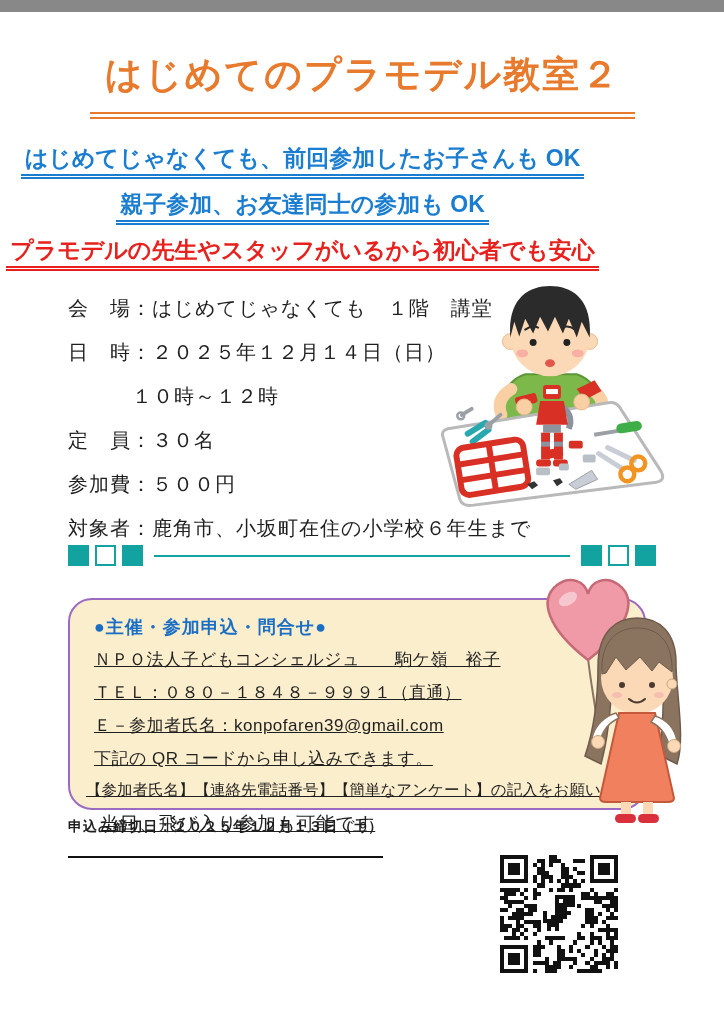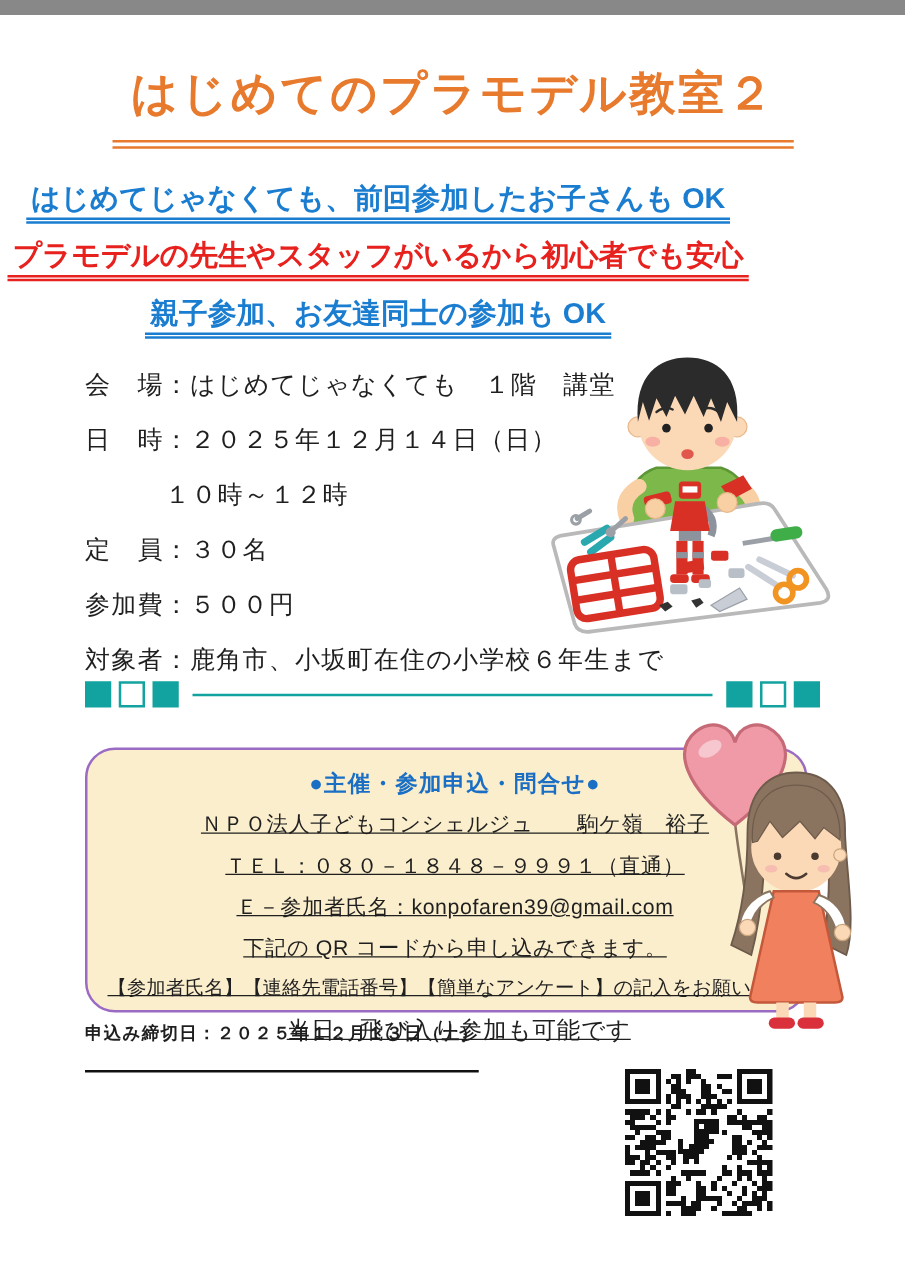--- a/index.html
+++ b/index.html
@@ -36,21 +36,21 @@
   .girl-illo { position:absolute; left:518px; top:554px; width:196px; height:262px; z-index:5; }
   
   .divider { position:absolute; top:533px; left:68px; width:588px; display:flex; align-items:center; gap:6px; }
   .sq { width:21px; height:21px; background:#12a3a0; flex:0 0 auto; }
   .sq.hollow { background:#ffffff; border:2px solid #12a3a0; box-sizing:border-box; }
   .div-line { flex:1 1 auto; height:2px; background:#12a3a0; margin:0 5px; }
   
   .contact-box {
     position:absolute; left:68px; top:586px; width:578px; height:212px;
     background:#fbeecd; border:2px solid #9b6bc3; border-radius:24px;
-    box-sizing:border-box; padding:15px 10px 0 24px; z-index:1;text-align:center;
+    box-sizing:border-box; padding:15px 10px 0 24px; z-index:1;
   }
   .box-heading { font-size:18px; font-weight:bold; color:#1a6fc4; margin-bottom:9px; letter-spacing:1px; }
   .box-line  { font-size:17px; margin-bottom:10px; letter-spacing:0.5px; white-space:nowrap;text-decoration:underline; }
   .box-line.small { font-size:15.5px; margin-left:-8px; letter-spacing:0; }
   .box-line.big   { font-size:19px; margin-left:6px; }
   
   .deadline {
     position:absolute; left:68px; top:806px; font-size:14px; font-weight:bold;
     letter-spacing:1px; padding-bottom:20px; border-bottom:2px solid #111; white-space:nowrap;
   }
@@ -67,24 +67,24 @@
 
   <div class="title-wrap">
     <span class="title">はじめてのプラモデル教室２</span>
   </div>
 
   <div class="slogans">
     <div class="slogan-row">
       <span class="slogan blue">はじめてじゃなくても、前回参加したお子さんも OK</span>
     </div>
     <div class="slogan-row">
-      <span class="slogan red">プラモデルの先生やスタッフがいるから初心者でも安心</span>
+      <span class="slogan blue">親子参加、お友達同士の参加も OK</span>
     </div>
     <div class="slogan-row">
-      <span class="slogan blue">親子参加、お友達同士の参加も OK</span>
+      <span class="slogan red">プラモデルの先生やスタッフがいるから初心者でも安心</span>
     </div>
   </div>
 
   <div class="details">
     <div class="detail-line">会　場：はじめてじゃなくても　１階　講堂</div>
     <div class="detail-line">日　時：２０２５年１２月１４日（日）</div>
     <div class="detail-line indent">１０時～１２時</div>
     <div class="detail-line">定　員：３０名</div>
     <div class="detail-line">参加費：５００円</div>
     <div class="detail-line">対象者：鹿角市、小坂町在住の小学校６年生まで</div>

